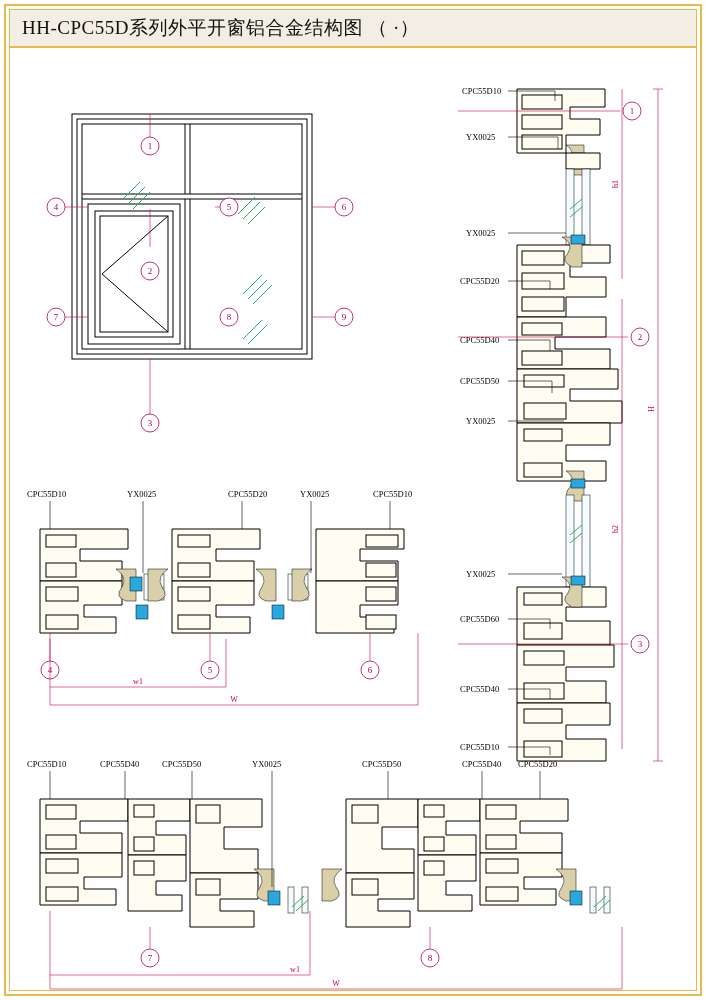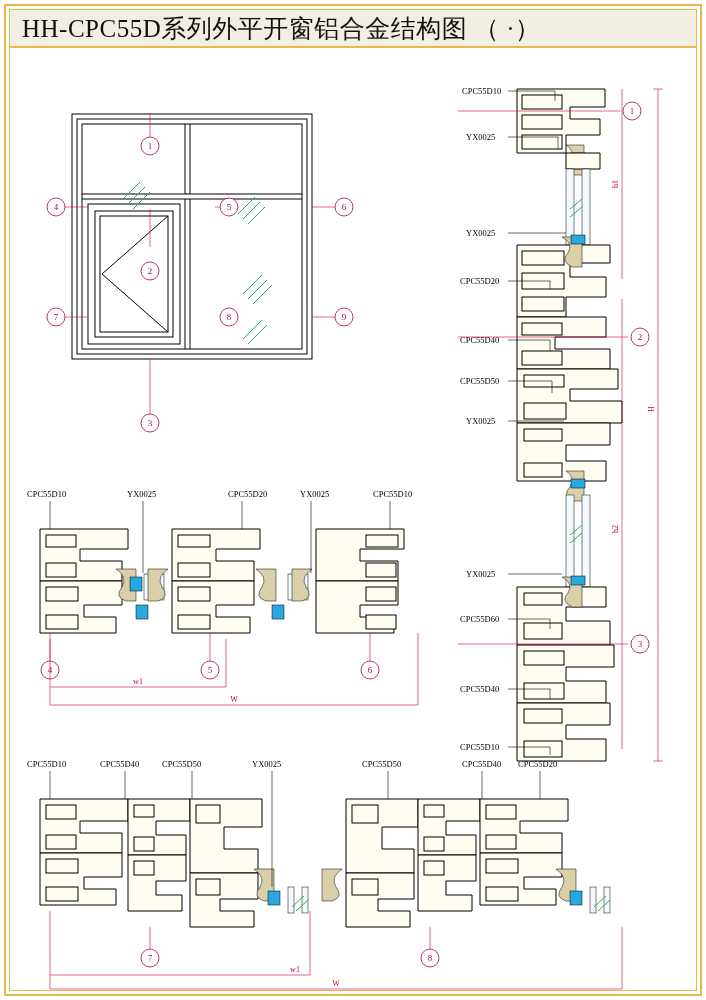--- a/index.html
+++ b/index.html
@@ -22,21 +22,21 @@
   
   .title-bar{
     position:absolute;left:10px;top:10px;width:686px;height:38px;
     background:#f2eee3;
     border-bottom:2px solid #e8b84b;
     box-sizing:border-box;
     display:flex;align-items:center;
   }
   .title-text{
     font-family:"Liberation Serif", serif;
-    font-size:25px;color:#111;letter-spacing:.5px;
+    font-size:19px;color:#111;letter-spacing:.5px;
     padding-left:12px;white-space:nowrap;
   }
   .canvas{
     position:absolute;left:10px;top:49px;width:686px;height:941px;
     background:#ffffff;overflow:hidden;
   }
   svg{display:block;}
   text{font-family:"Liberation Serif", serif;fill:#000;}
   .lbl{font-size:8.5px;}
   .num{font-size:9px;fill:#b1005b;}

